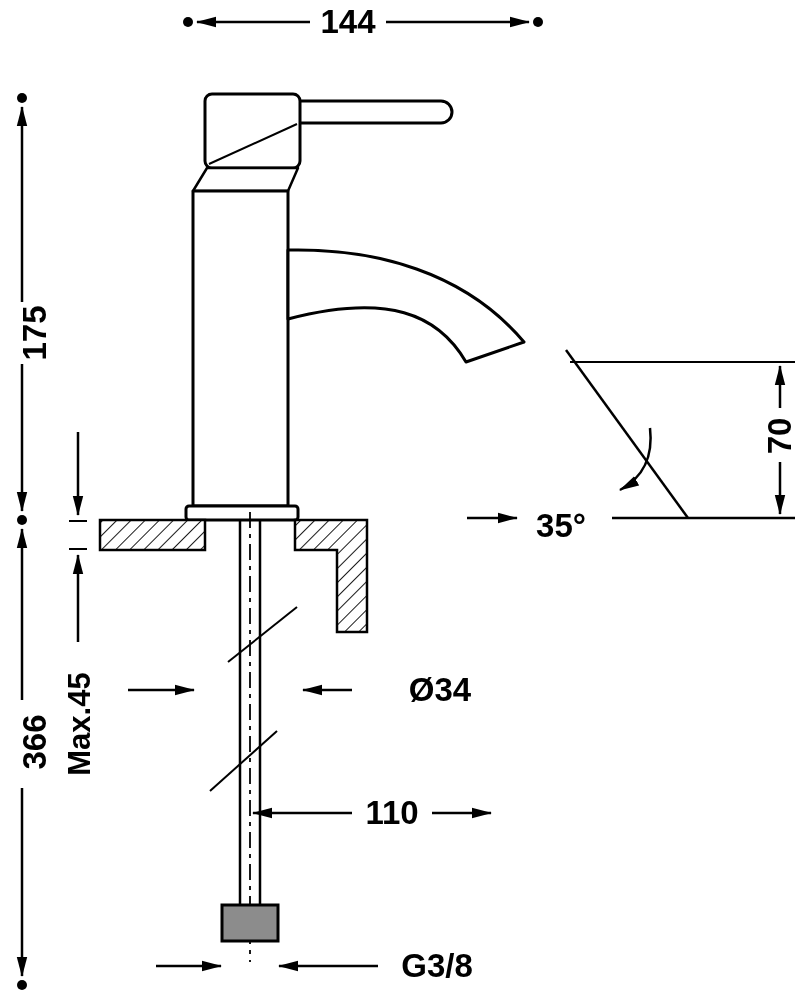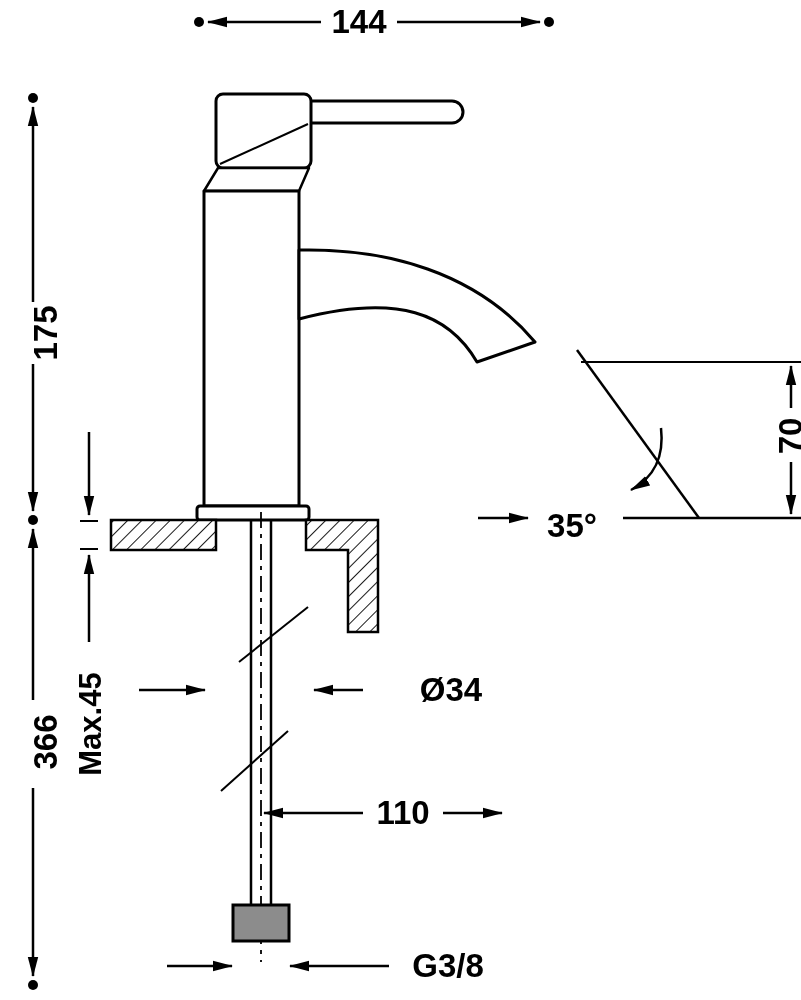--- a/index.html
+++ b/index.html
@@ -8,21 +8,20 @@
     background: #ffffff;
     width: 801px;
     height: 1000px;
     font-family: "Liberation Sans", sans-serif;
   }
   #stage {
     width: 674px;
     height: 1000px;
     position: relative;
     background: #ffffff;
-    margin-left: 11px;
   }
   svg { display: block; }
   .outline { fill: #ffffff; stroke: #000000; stroke-width: 3; stroke-linejoin: round; }
   .thin    { fill: none;    stroke: #000000; stroke-width: 2; }
   .dim     { fill: none;    stroke: #000000; stroke-width: 2.5; }
   .dimtext {
     font-family: "Liberation Sans", sans-serif;
     font-weight: bold;
     font-size: 33px;
     fill: #000000;

